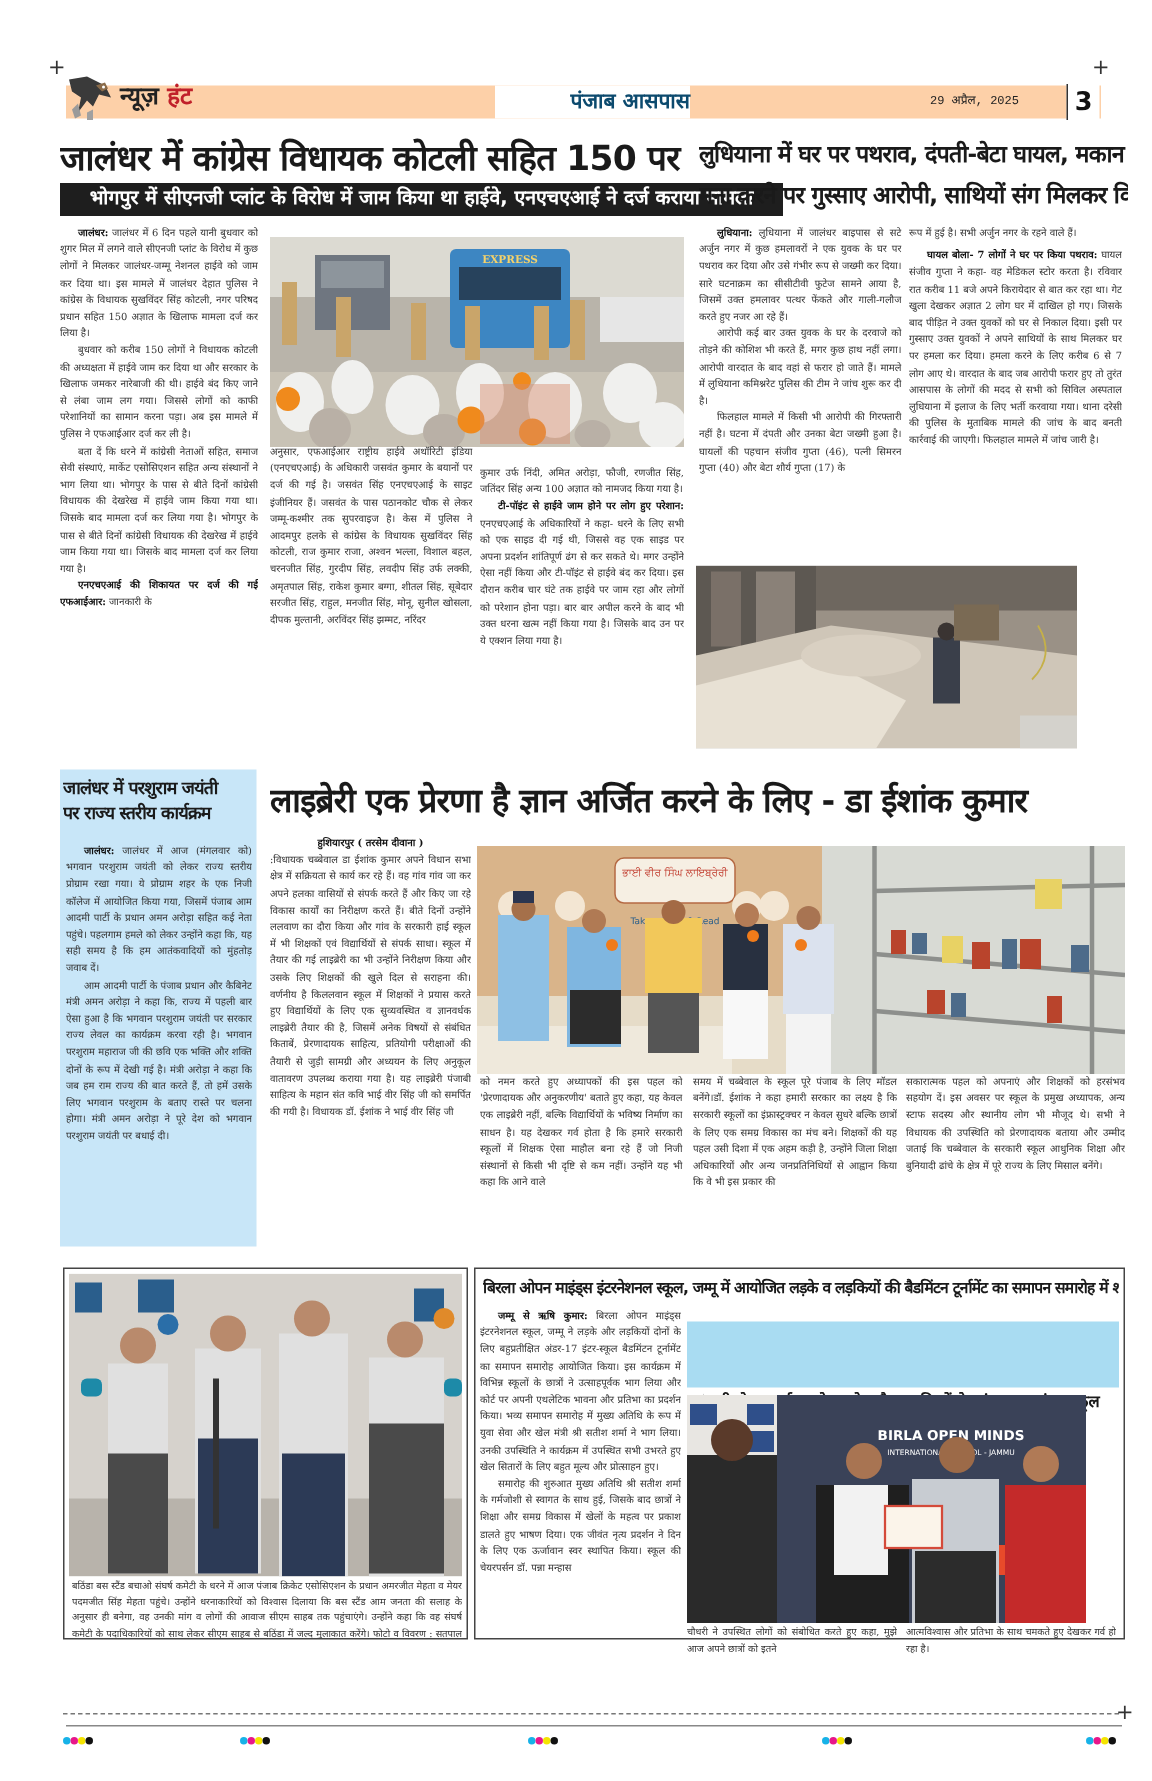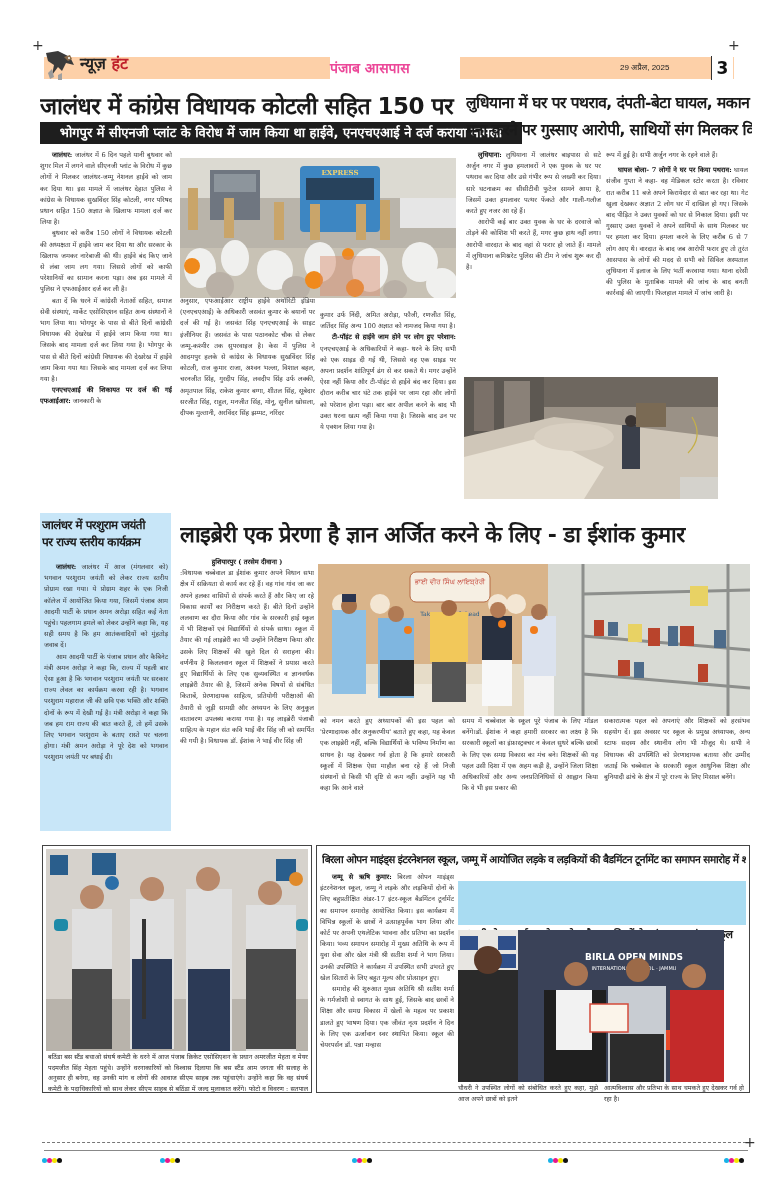--- a/index.html
+++ b/index.html
@@ -7,22 +7,22 @@
   body { position: relative; font-family: "DejaVu Serif", serif; color: #222; }
 
   .abs { position: absolute; }
   .reg { position: absolute; font-family: "DejaVu Sans", sans-serif; font-size: 14px; color: #333; line-height: 14px; }
 
   
   .masthead { left: 44px; top: 57px; width: 690px; height: 22px; background: #fdd0a8; }
   .mh-logo { left: 44px; top: 47px; width: 32px; height: 34px; }
   .mh-brand { left: 80px; top: 53px; font-family: "DejaVu Sans", sans-serif; font-weight: bold; font-size: 16px; line-height: 22px; color: #222; white-space: nowrap; }
   .mh-brand .accent { color: #c0202a; }
-  .mh-section { left: 330px; top: 57px; width: 130px; height: 22px; background: #fff; font-family: "DejaVu Sans", sans-serif; font-weight: bold; font-size: 14px; line-height: 22px; text-align: left; color: #ec4899; }
-  .mh-date { left: 620px; top: 57px; font-family: Liberation Sans, sans-serif; font-size: 8px; line-height: 22px; color: #222; }
+  .mh-section { left: 330px; top: 57px; width: 130px; height: 22px; background: #fff; font-family: "DejaVu Sans", sans-serif; font-weight: bold; font-size: 14px; line-height: 22px; text-align: right; color: #0c4a6e; }
+  .mh-date { left: 620px; top: 57px; font-family: Liberation Mono, monospace; font-size: 8px; line-height: 22px; color: #222; }
   .mh-page { left: 711px; top: 56px; width: 22px; height: 24px; background: #fff; border-left: 1px solid #333; font-family: "DejaVu Sans", sans-serif; font-weight: bold; font-size: 17px; line-height: 24px; text-align: center; color: #111; }
 
   
   .h1 { font-family: "DejaVu Sans", sans-serif; font-weight: bold; color: #1a1a1a; letter-spacing: -0.5px; white-space: nowrap; overflow: hidden; }
   .sub-black { background: #1e1e1e; color: #fff; font-family: "DejaVu Sans", sans-serif; font-weight: bold; white-space: nowrap; overflow: hidden; text-align: center; }
 
   .col { font-size: 6.6px; line-height: 11.2px; color: #333; text-align: justify; overflow: hidden; }
   .col p { text-indent: 12px; }
   .col b { color: #111; }
 
@@ -121,20 +121,21 @@
 </div>
 
 <div class="abs h1" style="left:466px;top:90px;width:286px;font-size:15.5px;line-height:27px;white-space:normal;">
   <div style="white-space:nowrap;overflow:hidden;">लुधियाना में घर पर पथराव, दंपती-बेटा घायल, मकान में घुसने से</div>
   <div style="white-space:nowrap;overflow:hidden;">मना करने पर गुस्साए आरोपी, साथियों संग मिलकर किया हमला</div>
 </div>
 
 <div class="abs col" style="left:466px;top:150px;width:135px;height:222px;">
   <p><b>लुधियाना:</b> <span>लुधियाना में जालंधर बाइपास से सटे अर्जुन नगर में कुछ हमलावरों ने एक युवक के घर पर पथराव कर दिया और उसे गंभीर रूप से जख्मी कर दिया। सारे घटनाक्रम का सीसीटीवी फुटेज सामने आया है, जिसमें उक्त हमलावर पत्थर फेंकते और गाली-गलौज करते हुए नजर आ रहे हैं।</span></p>
   <p>आरोपी कई बार उक्त युवक के घर के दरवाजे को तोड़ने की कोशिश भी करते हैं, मगर कुछ हाथ नहीं लगा। आरोपी वारदात के बाद वहां से फरार हो जाते हैं। मामले में लुधियाना कमिश्नरेट पुलिस की टीम ने जांच शुरू कर दी है।</p>
+  <p>फिलहाल मामले में किसी भी आरोपी की गिरफ्तारी नहीं है। घटना में दंपती और उनका बेटा जख्मी हुआ है। घायलों की पहचान संजीव गुप्ता (46), पत्नी सिमरन गुप्ता (40) और बेटा शौर्य गुप्ता (17) के</p>
 </div>
 <div class="abs col" style="left:606px;top:150px;width:142px;height:222px;">
   <p style="text-indent:0">रूप में हुई है। सभी अर्जुन नगर के रहने वाले हैं।</p>
   <p style="margin-top:4px;"><b>घायल बोला- 7 लोगों ने घर पर किया पथराव:</b> <span>घायल संजीव गुप्ता ने कहा- वह मेडिकल स्टोर करता है। रविवार रात करीब 11 बजे अपने किरायेदार से बात कर रहा था। गेट खुला देखकर अज्ञात 2 लोग घर में दाखिल हो गए। जिसके बाद पीड़ित ने उक्त युवकों को घर से निकाल दिया। इसी पर गुस्साए उक्त युवकों ने अपने साथियों के साथ मिलकर घर पर हमला कर दिया। हमला करने के लिए करीब 6 से 7 लोग आए थे। वारदात के बाद जब आरोपी फरार हुए तो तुरंत आसपास के लोगों की मदद से सभी को सिविल अस्पताल लुधियाना में इलाज के लिए भर्ती करवाया गया। थाना दरेसी की पुलिस के मुताबिक मामले की जांच के बाद बनती कार्रवाई की जाएगी। फिलहाल मामले में जांच जारी है।</span></p>
 </div>
 
 <div class="abs photo" style="left:464px;top:377px;width:254px;height:122px;">
   <svg width="254" height="122" viewBox="0 0 254 122">
     <rect width="254" height="122" fill="#9a9186"></rect>
     <rect x="0" y="0" width="80" height="60" fill="#5d5852"></rect>

